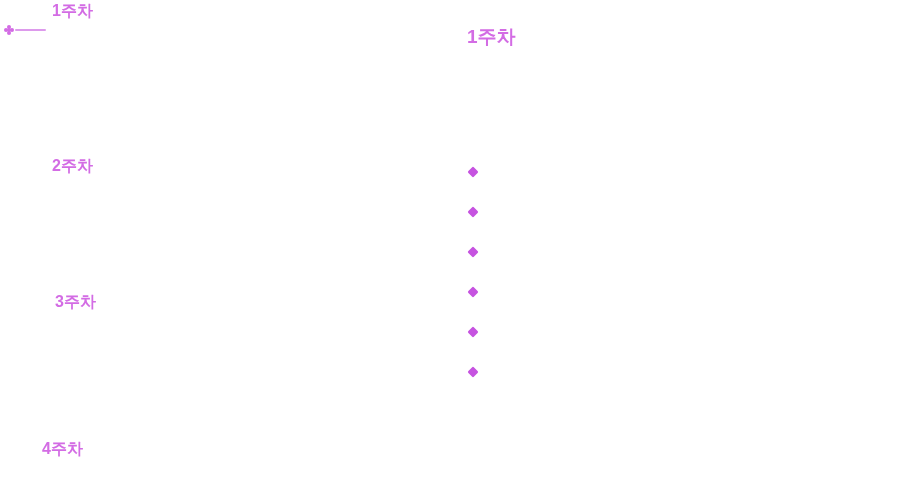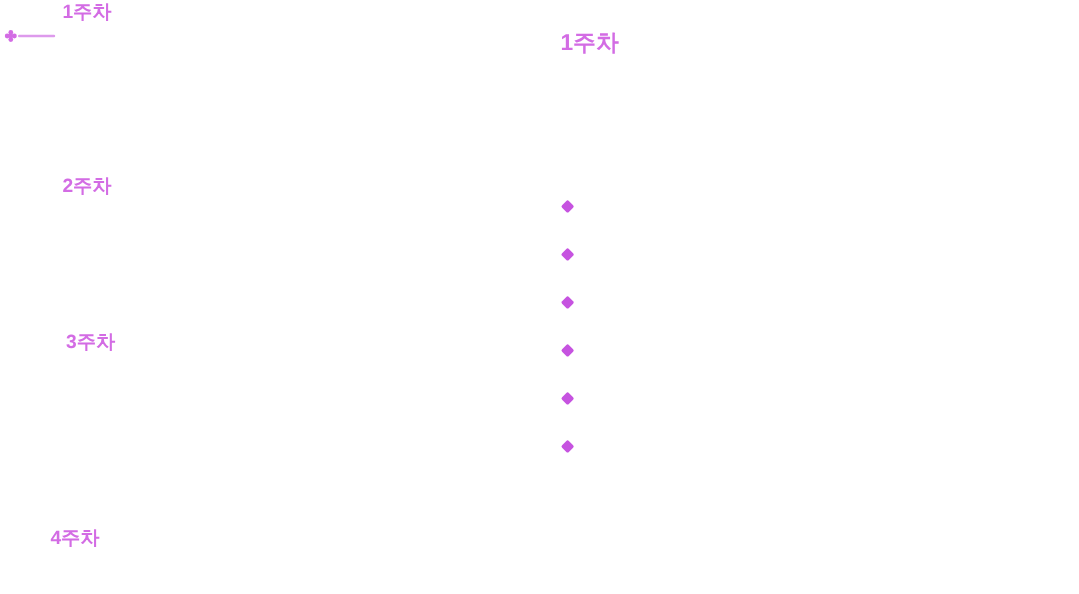--- a/index.html
+++ b/index.html
@@ -24,22 +24,22 @@
   
   .week-label {
     position: absolute;
     color: var(--accent);
     font-weight: 700;
     font-size: 16px;
     line-height: 19px;
     white-space: nowrap;
   }
   .week-1 { left: 52px; top: 1px; }
-  .week-2 { left: 52px; top: 146px; }
-  .week-3 { left: 55px; top: 276px; }
+  .week-2 { left: 52px; top: 156px; }
+  .week-3 { left: 55px; top: 292px; }
   .week-4 { left: 42px; top: 439px; }
 
   
   .node {
     position: absolute;
     left: 7px;
     top: 28px;
     width: 4px;
     height: 4px;
     background: var(--accent);

